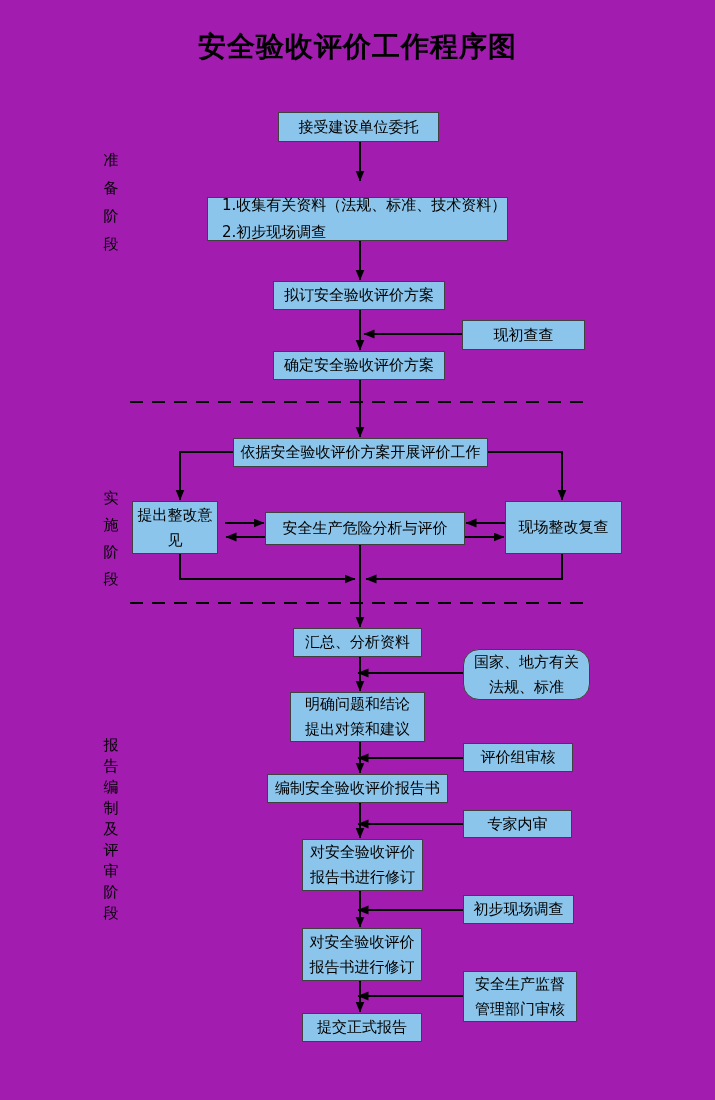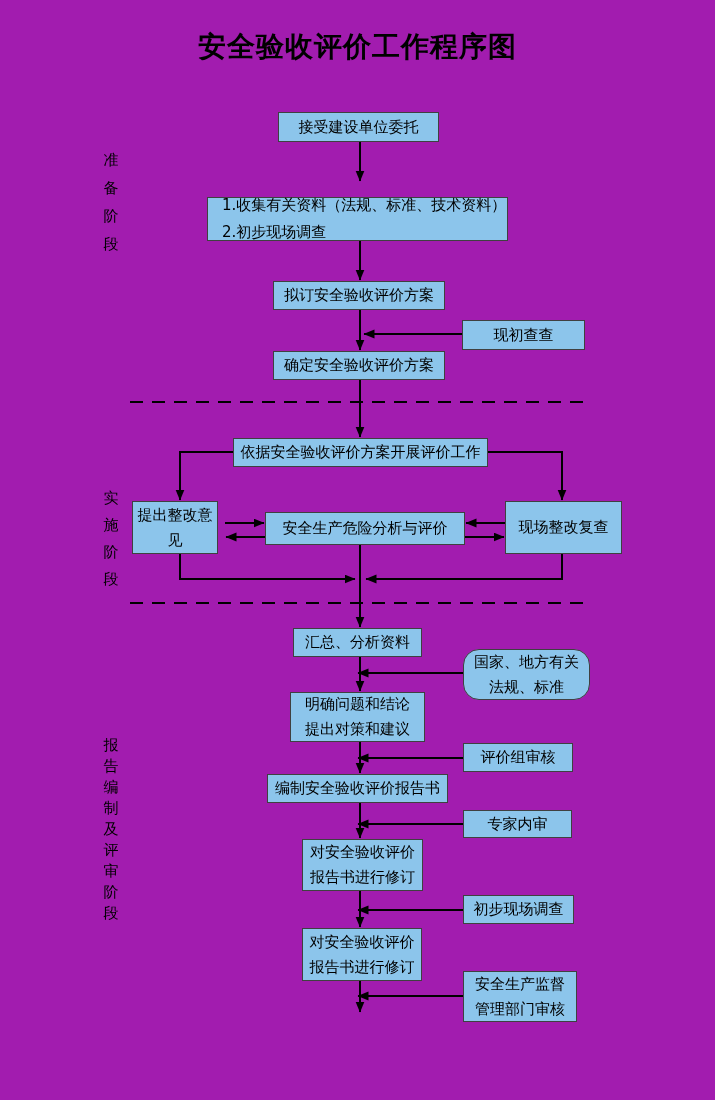--- a/index.html
+++ b/index.html
@@ -124,14 +124,15 @@
 报告书进行修订</div>
 
   <div class="node" style="left:463px;top:895px;width:111px;height:29px;">初步现场调查</div>
 
   <div class="node" style="left:302px;top:928px;width:120px;height:53px;">对安全验收评价
 报告书进行修订</div>
 
   <div class="node" style="left:463px;top:971px;width:114px;height:51px;">安全生产监督
 管理部门审核</div>
 
+  <div class="node" style="left:302px;top:1013px;width:120px;height:29px;">提交正式报告</div>
 
 </div>
 
 </body></html>

